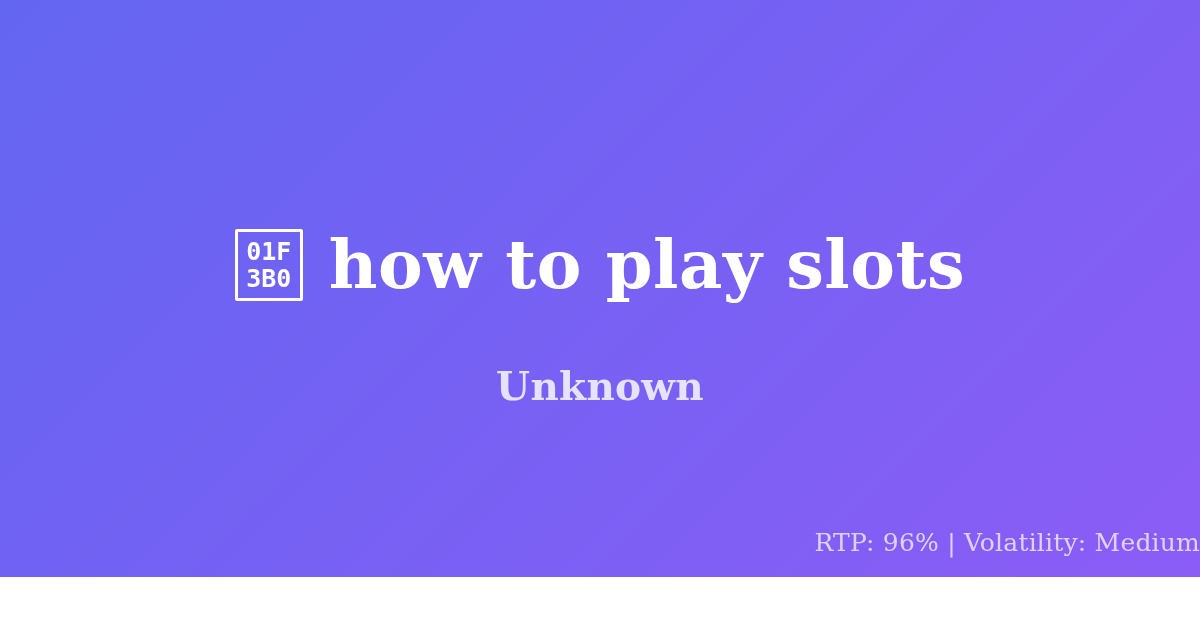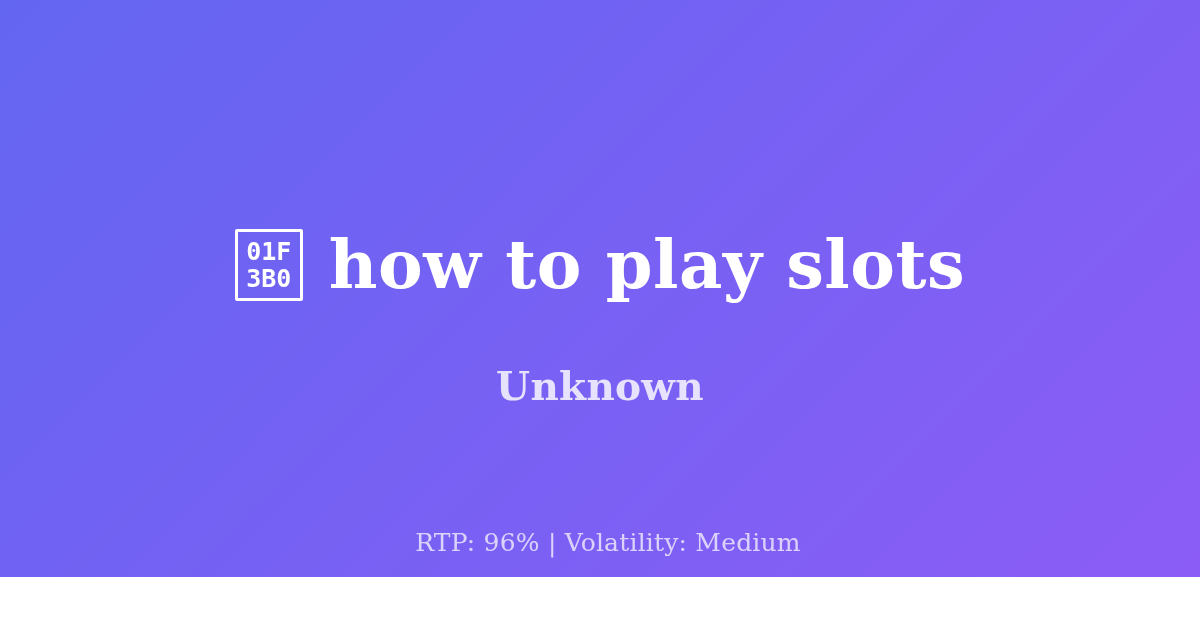--- a/index.html
+++ b/index.html
@@ -94,21 +94,21 @@
     letter-spacing: 0.3px;
     margin: 0;
   }
 
   
   .og-footer {
     position: absolute;
     top: 527px;
     left: 16px;
     right: 0;
-    text-align: center;
+    text-align: right;
     font-family: "DejaVu Serif", "Liberation Serif", serif;
     font-size: 25px;
     font-weight: 400;
     color: rgba(255, 255, 255, 0.72);
     line-height: 1.3;
     letter-spacing: 0.2px;
     margin: 0;
   }
 </style>
 </head>

